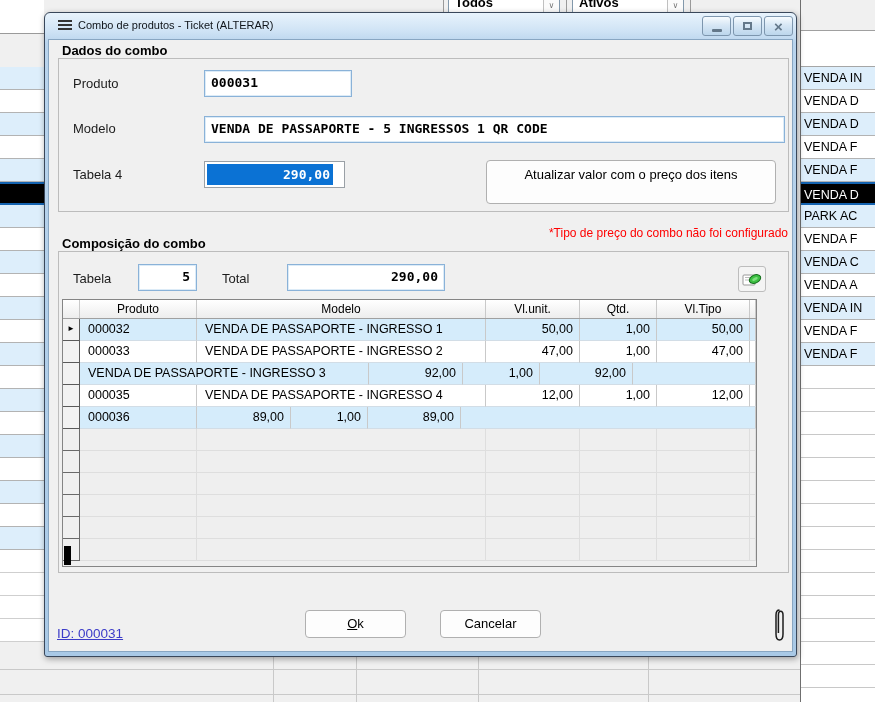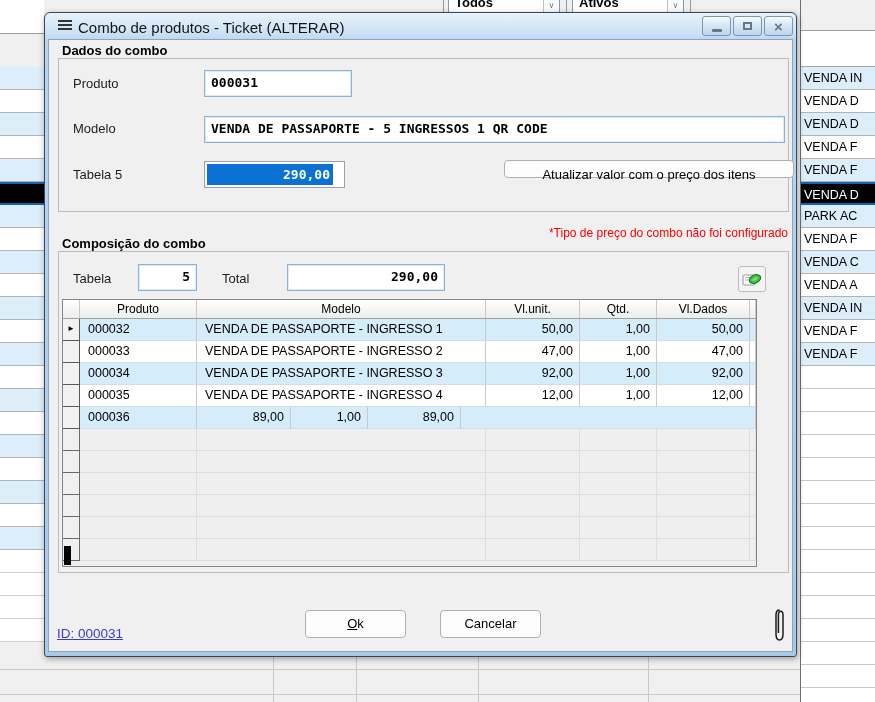--- a/index.html
+++ b/index.html
@@ -36,21 +36,21 @@
   .hline{position:absolute;left:0;width:800px;height:1px;background:#c9c9c9}
   .bvline{position:absolute;top:657px;width:1px;height:45px;background:#c9c9c9}
 
   
   #dlg{left:44px;top:12px;width:753px;height:645px;border:1px solid #39475a;border-radius:6px 6px 3px 3px;
        background:linear-gradient(180deg,#e8f3fc 0%,#cfe3f5 18px,#b9d4ed 30px,#a9c9e6 100%);
        box-shadow:1px 2px 6px rgba(0,0,0,.35)}
   #dlg-content{left:48px;top:39px;width:745px;height:613px;background:#f0f0f0;border:1px solid #88a6c2}
   #hamburger{left:58px;top:20px;width:14px}
   #hamburger i{display:block;width:14px;height:2px;background:#333;margin-bottom:2px}
-  #dlg-title{left:78px;top:19px;font-size:15px;color:#10151a;white-space:nowrap}
+  #dlg-title{left:78px;top:19px;font-size:11px;color:#10151a;white-space:nowrap}
   .win-btn{position:absolute;top:16px;width:29px;height:20px;border:1px solid #7d96ae;border-radius:3px;
            background:linear-gradient(#f7fbfe,#d7e7f5 45%,#bcd6ec);display:flex;align-items:center;justify-content:center;cursor:default}
   #btn-min{left:702px}#btn-max{left:733px}#btn-close{left:764px}
   .mingl{width:10px;height:3px;background:#64788a;margin-top:9px;border-radius:1px}
   .rsq{width:9px;height:8px;border:2px solid #64788a}
   .xgl{font-size:15px;font-weight:bold;color:#64788a;line-height:1}
 
   
   .group{position:absolute;border:1px solid #bcbcbc}
   #group-dados{left:58px;top:58px;width:731px;height:154px}
@@ -71,21 +71,21 @@
   #fld-total{left:287px;top:264px;width:158px;height:27px;text-align:right}
   #lbl-produto{left:73px;top:76px}
   #lbl-modelo{left:73px;top:121px}
   #lbl-tabela{left:73px;top:167px}
   #lbl-itens{left:73px;top:271px}
   #lbl-total{left:222px;top:271px}
 
   .push-btn{position:absolute;background:#fdfdfd;border:1px solid #b0b0b0;border-radius:4px;font-size:13px;
             text-align:center;cursor:default}
   .push-btn span{display:block;line-height:28px}
-  #btn-atualizar{left:504px;top:160px;width:290px;height:18px}
+  #btn-atualizar{left:486px;top:160px;width:290px;height:44px}
   #btn-ok{left:305px;top:610px;width:101px;height:28px}
   #btn-ok span{line-height:26px}
   #btn-ok span::first-letter{text-decoration:underline}
   #btn-cancel{left:440px;top:610px;width:101px;height:28px}
   #btn-cancel span{line-height:26px}
 
   #warning{left:430px;top:226px;width:358px;text-align:right;color:#fe0000;font-size:12px}
   #btn-money{left:738px;top:266px;width:28px;height:26px;background:#f4f4f4;border:1px solid #bdbdbd;border-radius:3px;
              display:flex;align-items:center;justify-content:center}
   #id-link{left:57px;top:626px;font-size:13.5px;color:#3c3cc8;text-decoration:underline;cursor:pointer}
@@ -218,21 +218,21 @@
     </div>
 
   <div class="abs" id="dlg-content"></div>
 
   <div class="group" id="group-dados"></div>
   <div class="group-label" id="lbl-gdados">Dados do combo</div>
   <div class="lbl" id="lbl-produto">Produto</div>
   <div class="field" id="fld-produto">000031</div>
   <div class="lbl" id="lbl-modelo">Modelo</div>
   <div class="field" id="fld-modelo">VENDA DE PASSAPORTE - 5 INGRESSOS 1 QR CODE</div>
-  <div class="lbl" id="lbl-tabela">Tabela 5</div>
+  <div class="lbl" id="lbl-tabela">Tabela 4</div>
   <div class="field" id="fld-tabela">
     <span class="sel-fill">290,00</span>
   </div>
   <div class="push-btn" id="btn-atualizar">
     <span>Atualizar valor com o preço dos itens</span>
   </div>
 
   <div class="abs" id="warning">*Tipo de preço do combo não foi configurado</div>
 
   <div class="group" id="group-comp"></div>
@@ -251,21 +251,21 @@
     </svg>
   </div>
 
   <div class="abs" id="combo-table">
     <div class="thead">
       <div class="hcell cg"></div>
       <div class="hcell c0">Produto</div>
       <div class="hcell c1">Modelo</div>
       <div class="hcell c2">Vl.unit.</div>
       <div class="hcell c3">Qtd.</div>
-      <div class="hcell c4">Vl.Dados</div>
+      <div class="hcell c4">Vl.Tipo</div>
       <div class="hcell cf"></div>
     </div>
     <div>
         <div class="trow b">
           <div class="gcell">►</div>
           <div class="cell c0">000032</div>
           <div class="cell c1">VENDA DE PASSAPORTE - INGRESSO 1</div>
           <div class="cell c2">50,00</div>
           <div class="cell c3">1,00</div>
           <div class="cell c4">50,00</div>
@@ -275,21 +275,20 @@
           <div class="gcell"></div>
           <div class="cell c0">000033</div>
           <div class="cell c1">VENDA DE PASSAPORTE - INGRESSO 2</div>
           <div class="cell c2">47,00</div>
           <div class="cell c3">1,00</div>
           <div class="cell c4">47,00</div>
           <div class="cell cf"></div>
         </div>
         <div class="trow b">
           <div class="gcell"></div>
-          <div class="cell c0">000034</div>
           <div class="cell c1">VENDA DE PASSAPORTE - INGRESSO 3</div>
           <div class="cell c2">92,00</div>
           <div class="cell c3">1,00</div>
           <div class="cell c4">92,00</div>
           <div class="cell cf"></div>
         </div>
         <div class="trow w">
           <div class="gcell"></div>
           <div class="cell c0">000035</div>
           <div class="cell c1">VENDA DE PASSAPORTE - INGRESSO 4</div>

